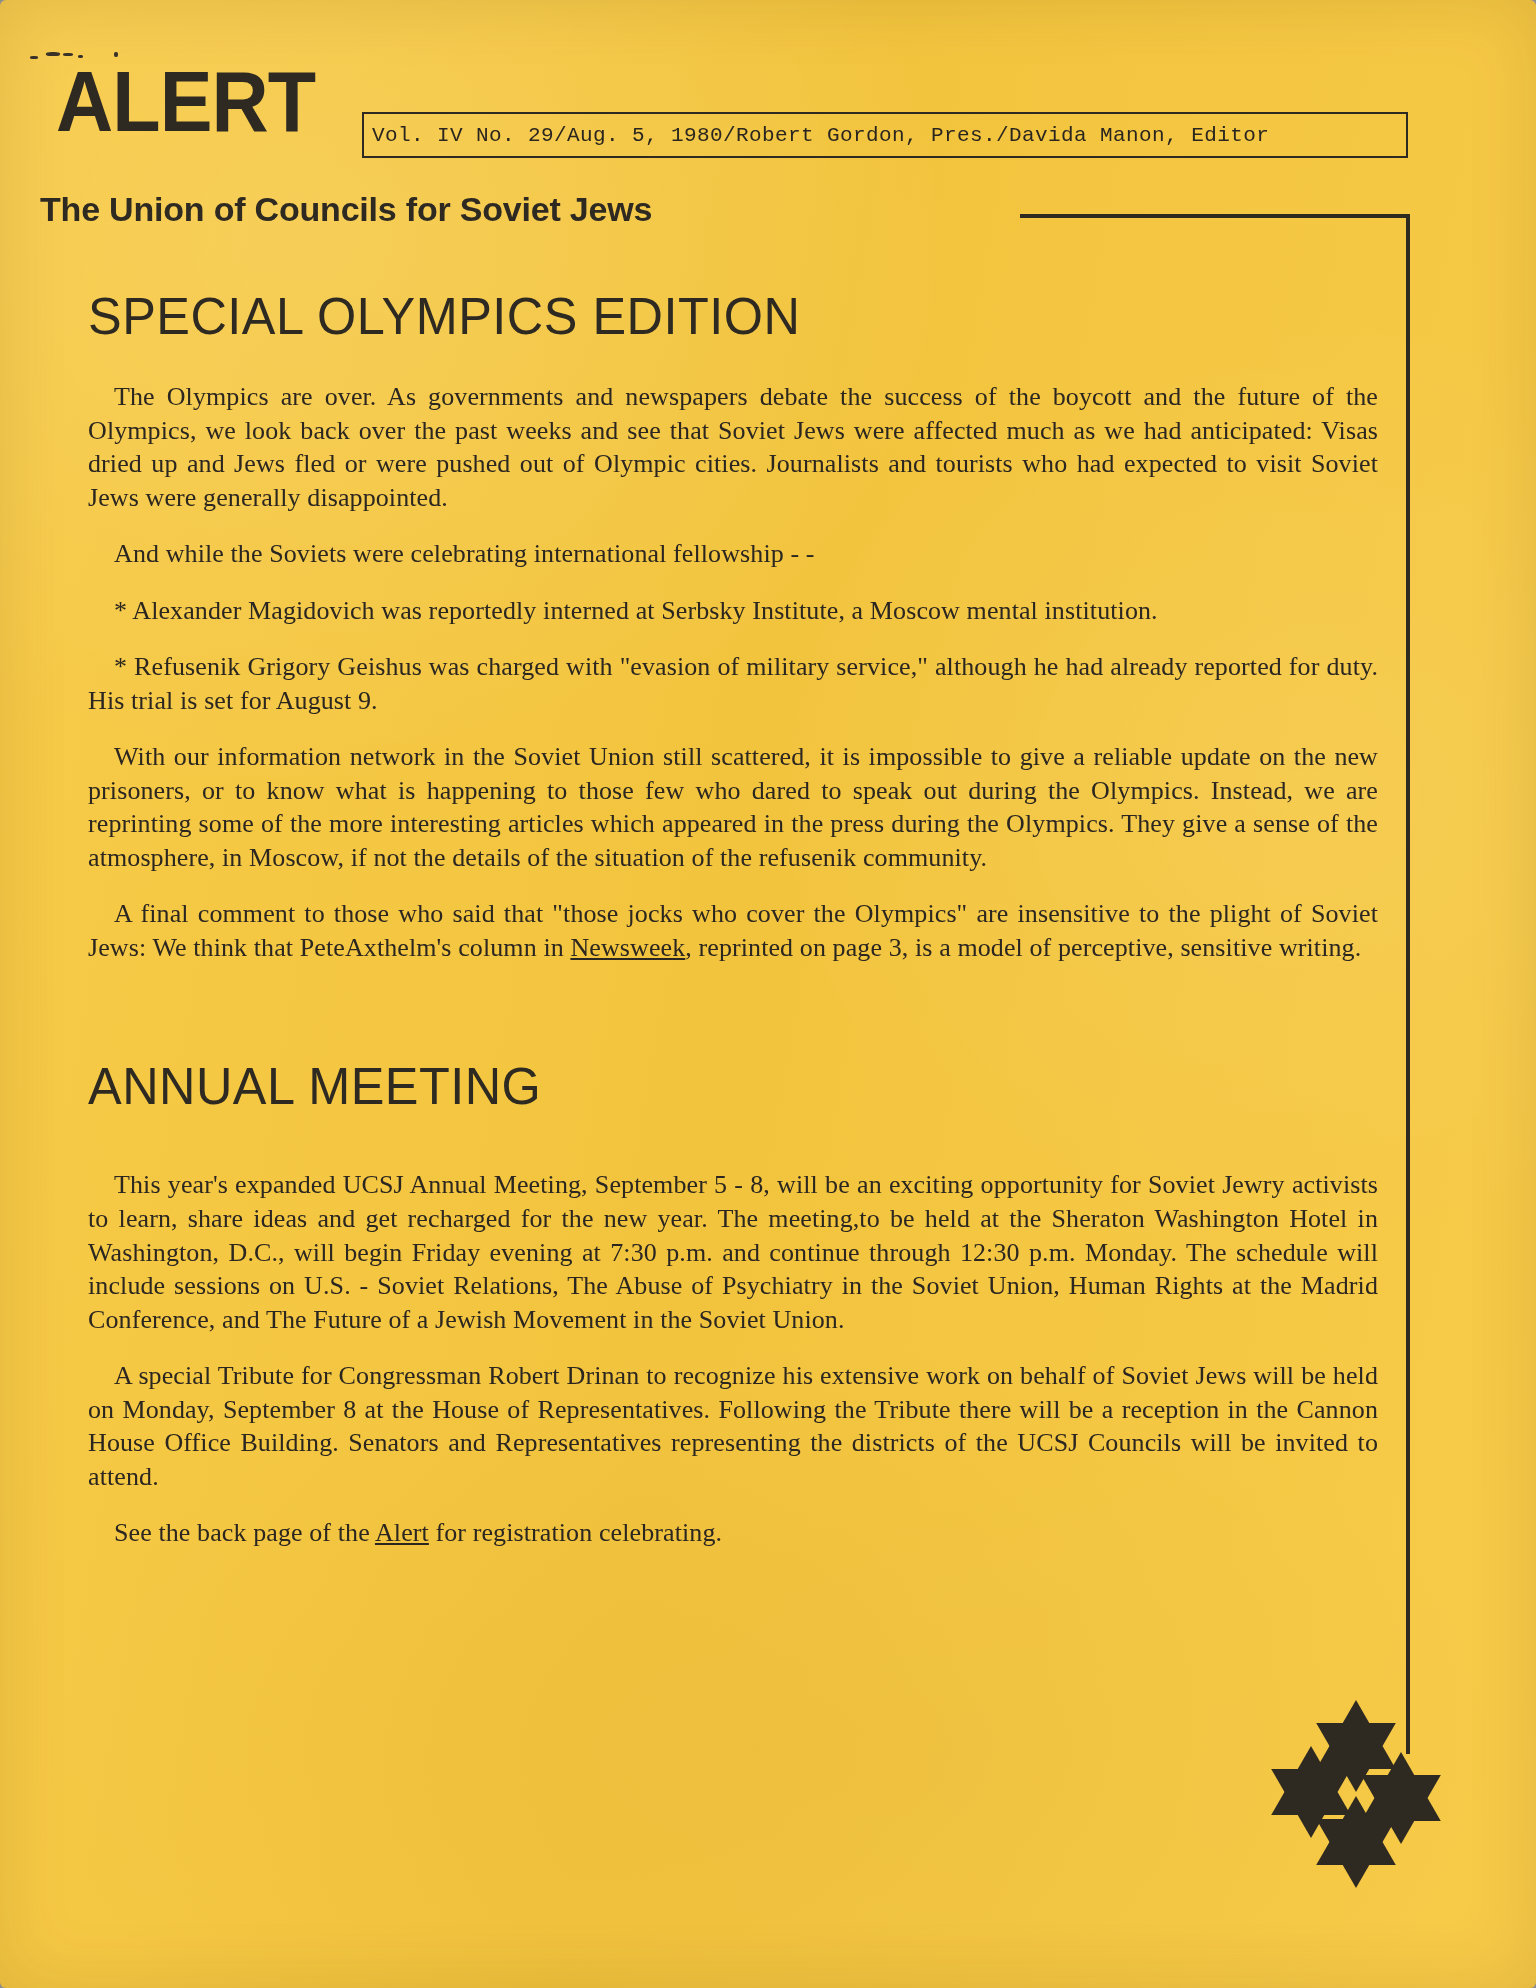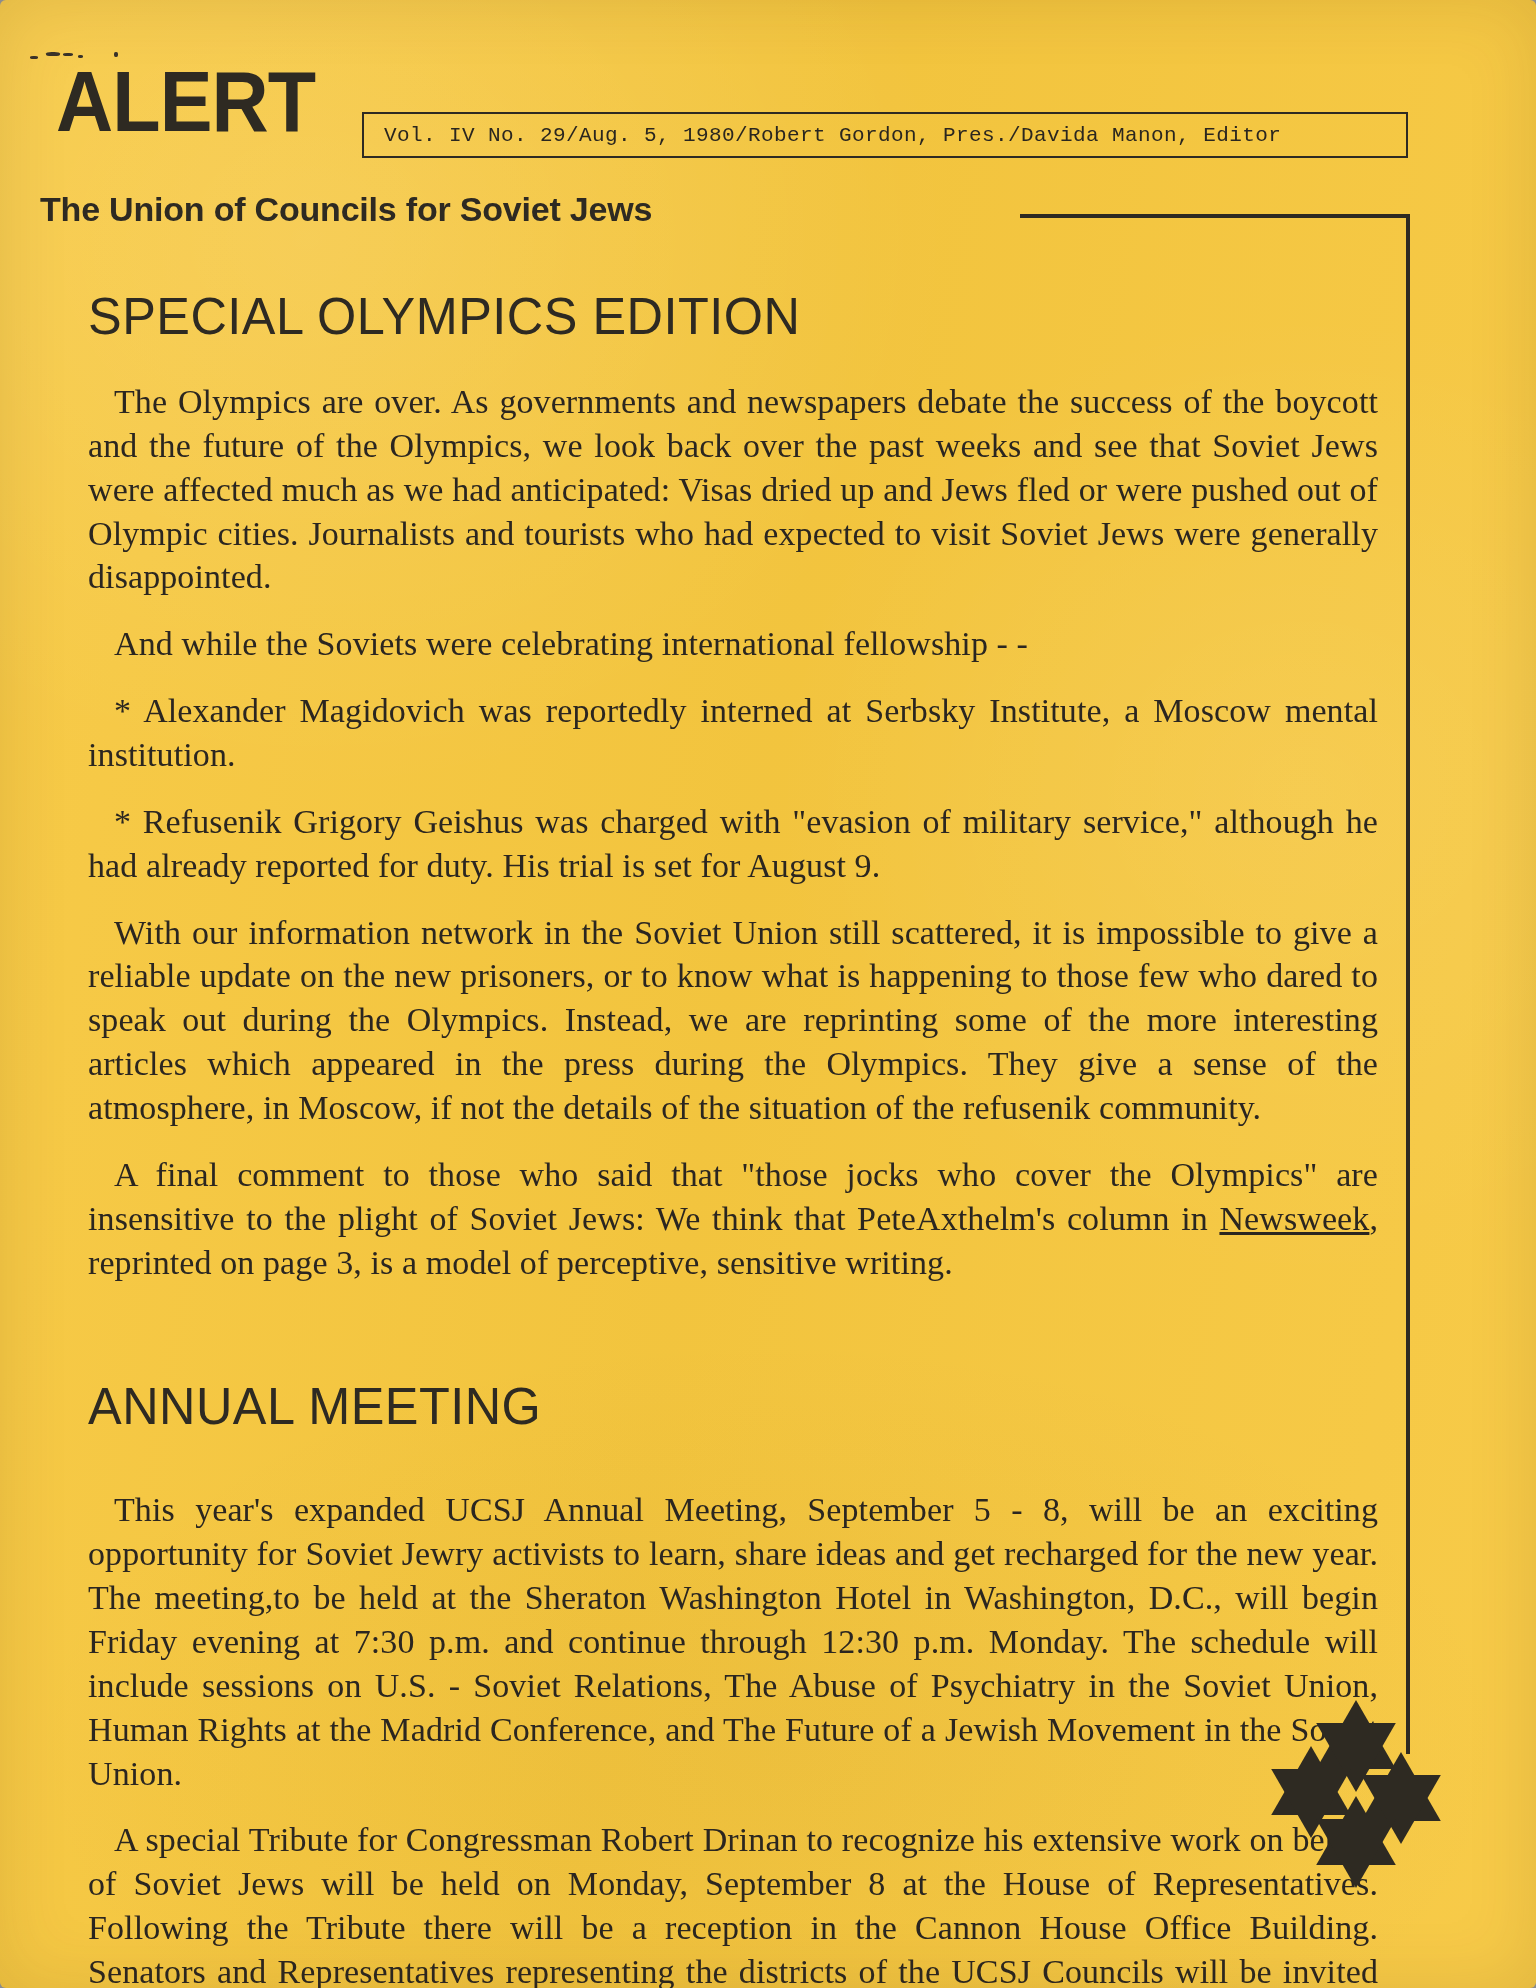--- a/index.html
+++ b/index.html
@@ -75,21 +75,21 @@
     height: 46px;
     border: 2px solid #2e2a22;
     box-sizing: border-box;
     display: flex;
     align-items: center;
   }
   .vol-text {
     font-family: "Liberation Mono", "DejaVu Sans Mono", monospace;
     font-size: 21px;
     letter-spacing: 0.4px;
-    padding-left: 20px;
+    padding-left: 8px;
     color: #2a261f;
     white-space: nowrap;
   }
   .tagline {
     position: absolute;
     left: 40px;
     top: 190px;
     font-family: "Liberation Sans", "DejaVu Sans", sans-serif;
     font-weight: bold;
     font-size: 34px;
@@ -130,21 +130,21 @@
     margin: 0 0 34px 0;
     transform: scaleX(0.97);
     transform-origin: left center;
   }
   h1.section-head.second {
     margin-top: 92px;
     margin-bottom: 52px;
   }
   p.body {
     font-family: "Liberation Serif", "DejaVu Serif", serif;
-    font-size: 34px;
+    font-size: 26px;
     line-height: 1.29;
     margin: 0 0 23px 0;
     text-align: justify;
     text-indent: 26px;
     color: #2b2620;
     letter-spacing: 0.1px;
   }
   .u { text-decoration: underline; text-underline-offset: 2px; }
 
   

